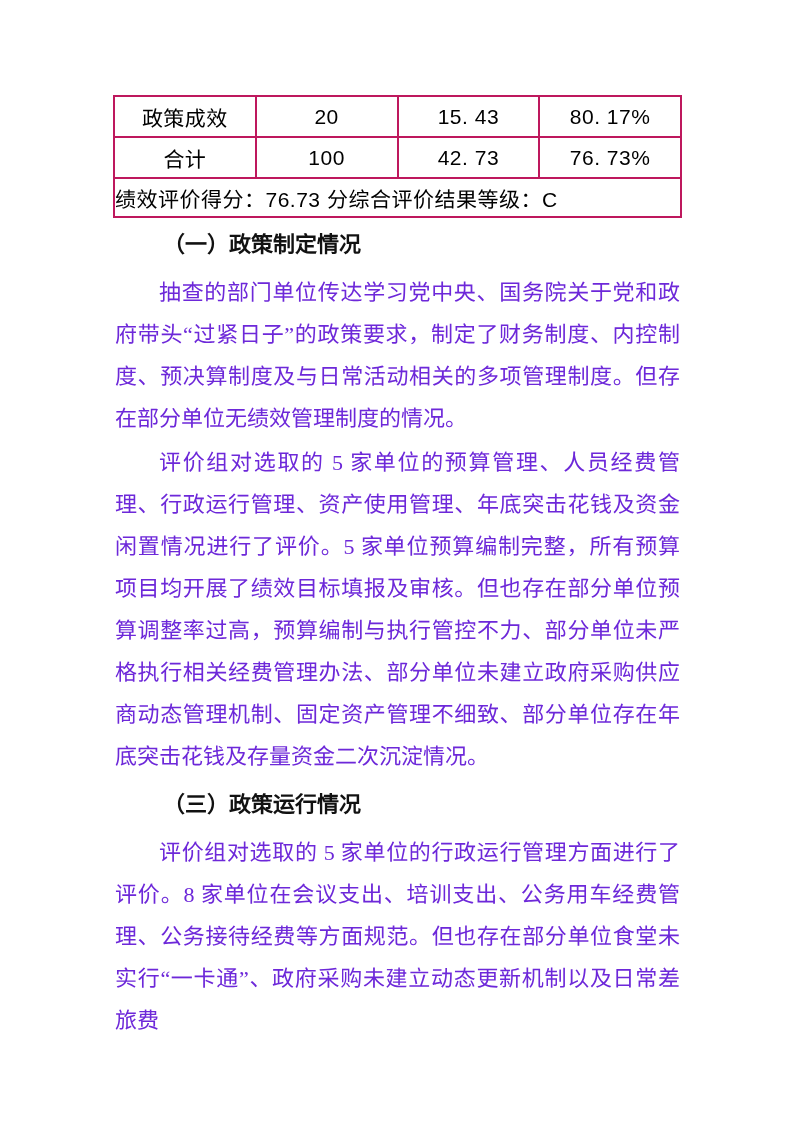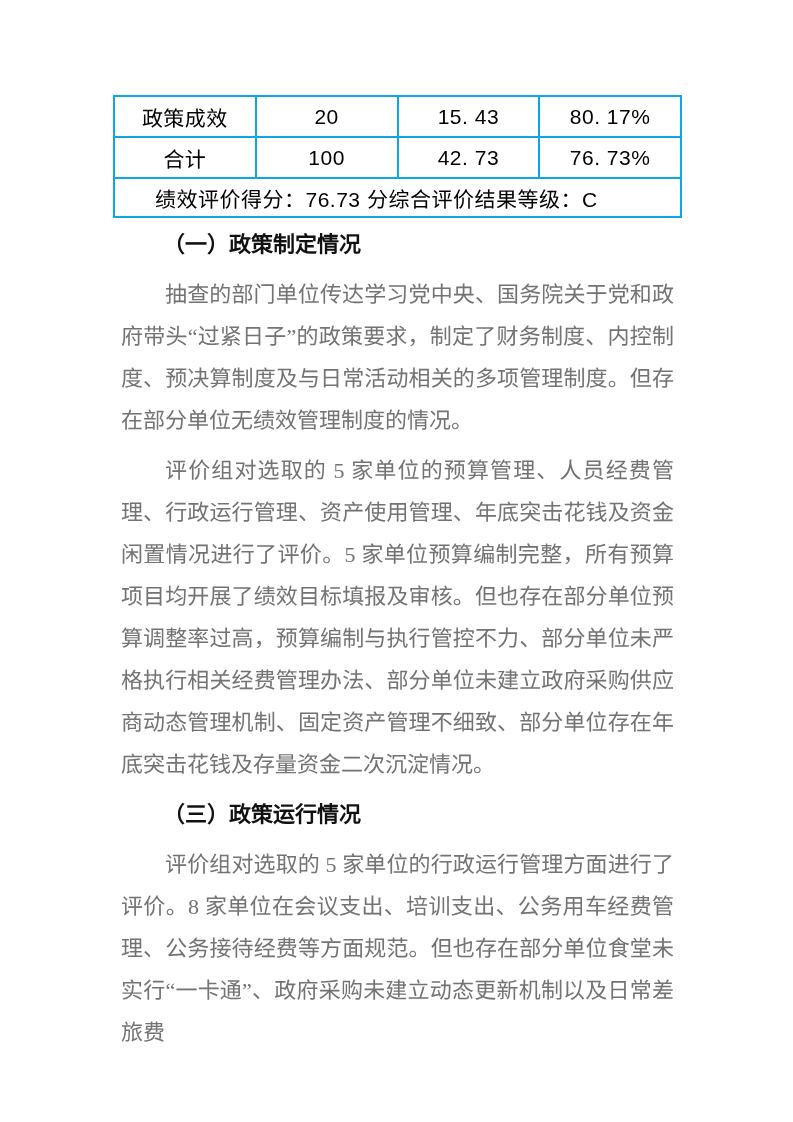--- a/index.html
+++ b/index.html
@@ -15,56 +15,55 @@
     font-family: "Liberation Serif", serif;
   }
   table.score-table {
     border-collapse: collapse;
     table-layout: fixed;
     width: 569px;
     font-family: "Liberation Sans", sans-serif;
     color: #000000;
   }
   table.score-table td {
-    border: 2px solid #0ea5e9;
+    border: 2px solid #be185d;
     height: 39px;
     padding: 0;
     text-align: center;
     vertical-align: middle;
     font-size: 21px;
     letter-spacing: 0.5px;
   }
   table.score-table tr.summary-row td {
     text-align: left;
-    padding-left: 40px;
     height: 37px;
     font-size: 21px;
   }
   .content {
     margin-top: 3px;
     width: 569px;
     font-size: 22px;
     line-height: 42px;
   }
   .content h2 {
     margin: 6px;
     padding: 0;
     font-size: 22px;
     line-height: 42px;
     font-weight: bold;
     text-indent: 2em;
     font-family: "Liberation Sans", sans-serif;
     color: #111111;
   }
   .content p {
-    margin: 8px;
+    margin: 2px;
     padding: 0;
     text-indent: 2em;
     text-align: justify;
-    color: #737373;
+    color: #6d28d9;
   }
 </style>
 </head>
 <body>
 
 <div class="page">
 
   <table class="score-table">
     <tbody>
       <tr>

